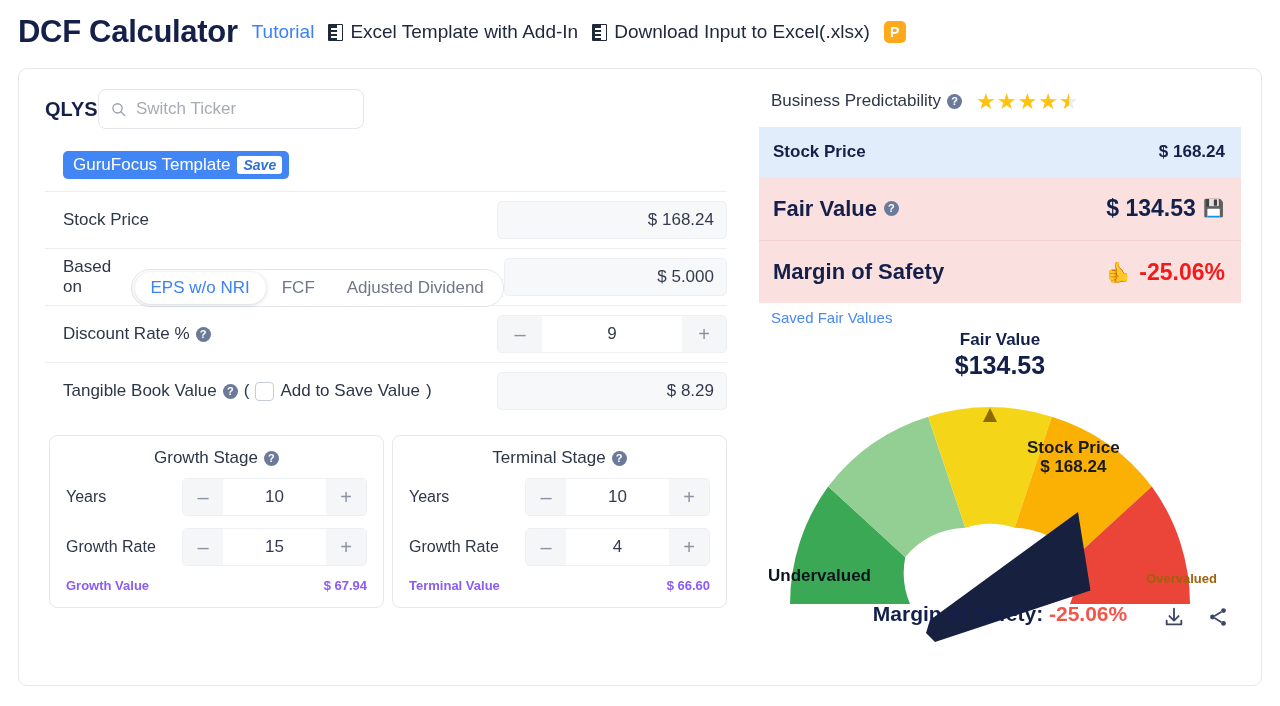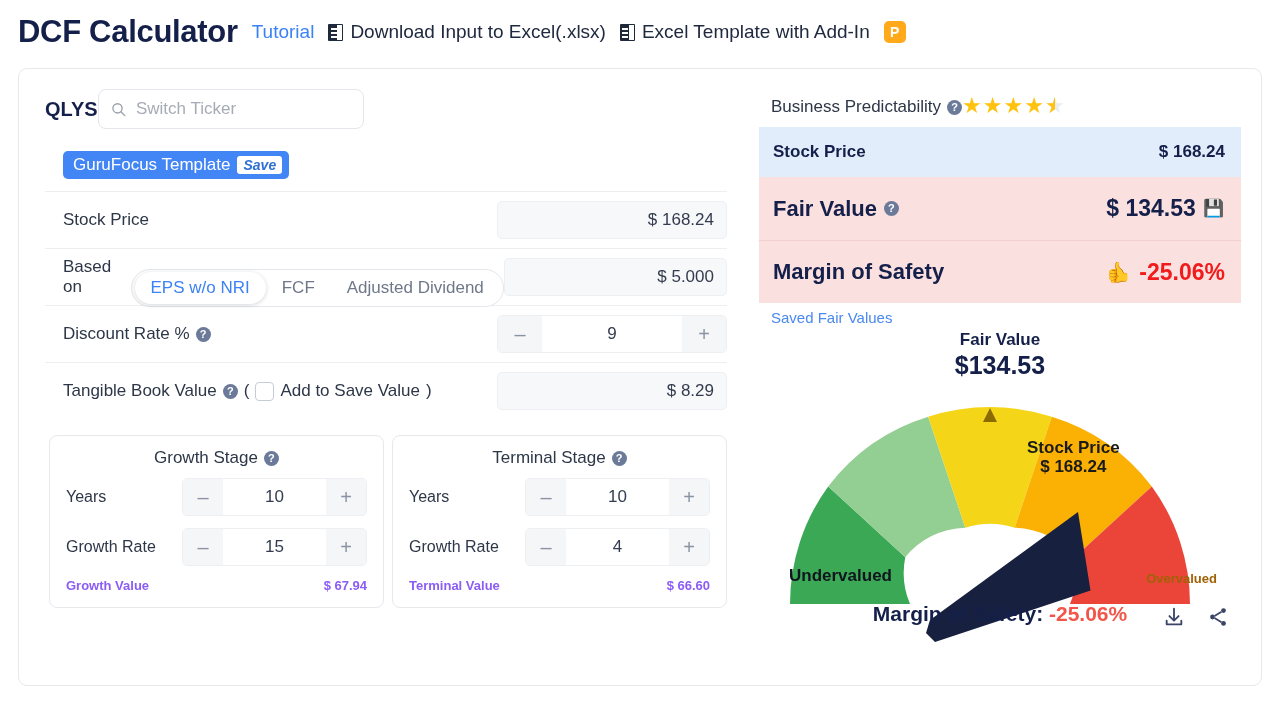--- a/index.html
+++ b/index.html
@@ -164,21 +164,21 @@
     margin-bottom: 12px;
   }
   .stage-row .lbl { font-size: 16px; color: #2d3748; }
   .stage-total {
     display: flex; align-items: flex-start; justify-content: space-between;
     font-size: 13px; font-weight: bold; color: #8b5cf6; margin-top: 4px;
   }
 
   
   .pred-row {
-    display: flex; align-items: flex-end; padding-left: 12px;
+    display: flex; align-items: flex-start; gap: 14px; padding-left: 12px;
     margin-bottom: 10px; height: 26px;
   }
   .pred-label { font-size: 17px; color: #2d3748; display: flex; align-items: center; gap: 6px; }
   .stars { display: flex; align-items: center; gap: 1px; }
   .star { font-size: 22px; color: #ffc20e; line-height: 1; }
   .star.half {
     position: relative; color: #e9ecf1;
   }
   .star.half::before {
     content: "\2605"; position: absolute; left: 0; top: 0;
@@ -217,21 +217,21 @@
   }
   .gicon { color: #3a4566; cursor: pointer; }
 
   .fv-top {
     position: absolute; left: 0; right: 0; top: 0; text-align: center;
   }
   .fv-top .t1 { font-size: 17px; font-weight: bold; color: #14204a; }
   .fv-top .t2 { font-size: 25px; font-weight: bold; color: #14204a; margin-top: 1px; }
 
   .und-label {
-    position: absolute; left: 30px; bottom: 44px;
+    position: absolute; left: 9px; bottom: 44px;
     font-size: 17px; font-weight: bold; color: #10141f;
   }
   .ovr-label {
     position: absolute; right: 24px; bottom: 44px;
     font-size: 13px; font-weight: bold; color: #a16207;
   }
   .sp-label {
     position: absolute; left: 268px; top: 108px; text-align: center;
     font-size: 17px; font-weight: bold; color: #1a1a1a; line-height: 1.12;
   }
@@ -239,25 +239,25 @@
 </head>
 <body>
 
 <div class="page">
 
   <div class="header">
     <div class="page-title">DCF Calculator</div>
     <a class="tutorial-link">Tutorial</a>
     <a class="hdr-link">
       <span class="xls-icon"></span>
-      <span>Download Input to Excel(.xlsx)</span>
+      <span>Excel Template with Add-In</span>
     </a>
     <a class="hdr-link">
       <span class="xls-icon"></span>
-      <span>Excel Template with Add-In</span>
+      <span>Download Input to Excel(.xlsx)</span>
     </a>
     <div class="p-badge">P</div>
   </div>
 
   <div class="card">
 
     <div class="left-pane">
 
       <div class="ticker-row">
         <div class="ticker-sym">QLYS</div>

